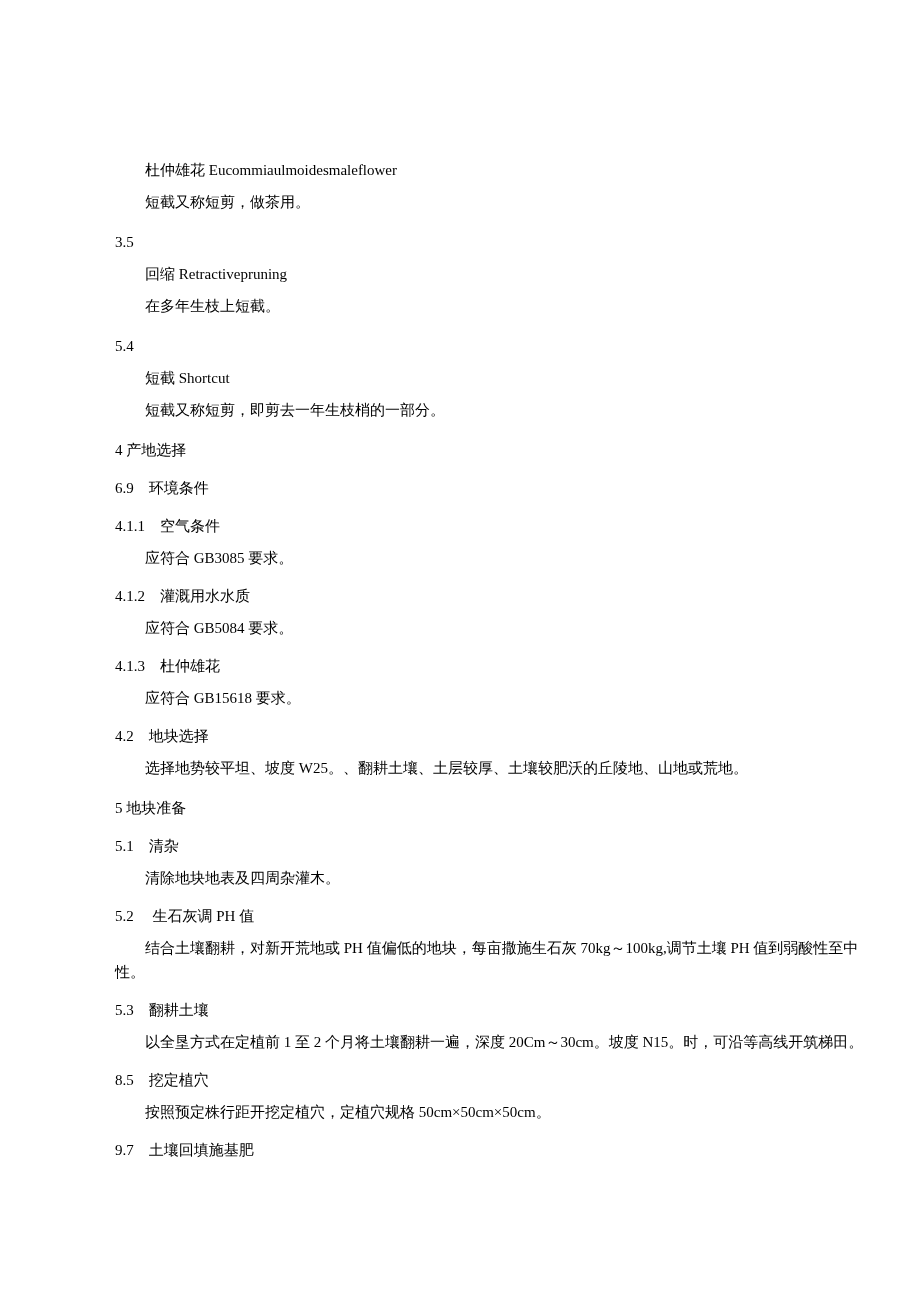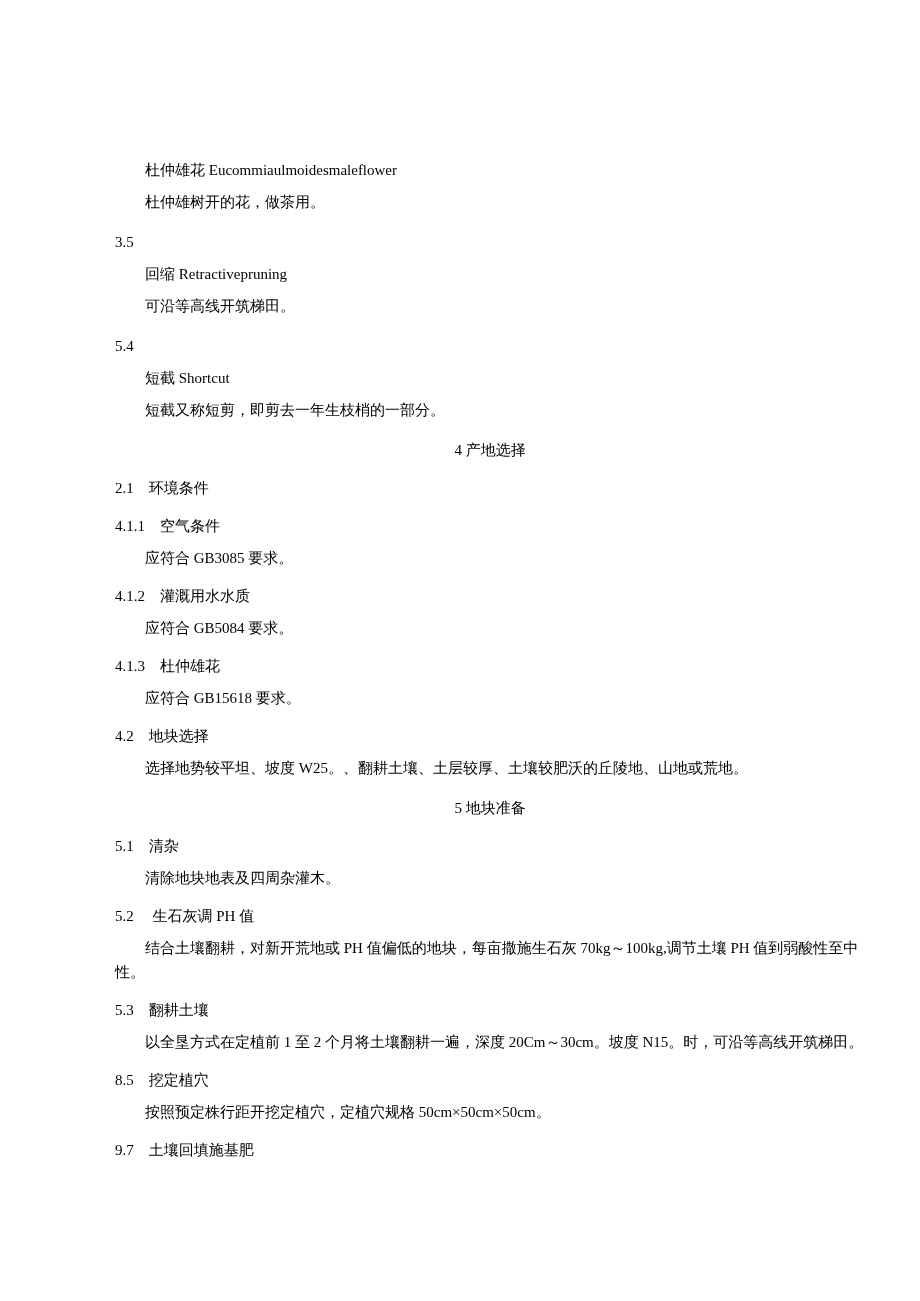--- a/index.html
+++ b/index.html
@@ -22,44 +22,43 @@
       margin-bottom: 8px;
     }
     .indented {
       text-indent: 2em;
       margin-top: 8px;
       margin-bottom: 8px;
     }
     .heading {
       margin-top: 16px;
       margin-bottom: 8px;
-      text-align: center;
     }
     .sub-heading {
       margin-top: 14px;
       margin-bottom: 8px;
     }
   </style>
 </head>
 <body>
 
 <p class="indented">杜仲雄花 Eucommiaulmoidesmaleflower</p>
-<p class="indented">杜仲雄树开的花，做茶用。</p>
+<p class="indented">短截又称短剪，做茶用。</p>
 
 <p class="section-number">3.5</p>
 <p class="indented">回缩 Retractivepruning</p>
-<p class="indented">可沿等高线开筑梯田。</p>
+<p class="indented">在多年生枝上短截。</p>
 
 <p class="section-number">5.4</p>
 <p class="indented">短截 Shortcut</p>
 <p class="indented">短截又称短剪，即剪去一年生枝梢的一部分。</p>
 
 <p class="heading">4 产地选择</p>
 
-<p class="sub-heading">2.1 环境条件</p>
+<p class="sub-heading">6.9 环境条件</p>
 
 <p class="sub-heading">4.1.1 空气条件</p>
 <p class="indented">应符合 GB3085 要求。</p>
 
 <p class="sub-heading">4.1.2 灌溉用水水质</p>
 <p class="indented">应符合 GB5084 要求。</p>
 
 <p class="sub-heading">4.1.3 杜仲雄花</p>
 <p class="indented">应符合 GB15618 要求。</p>
 

